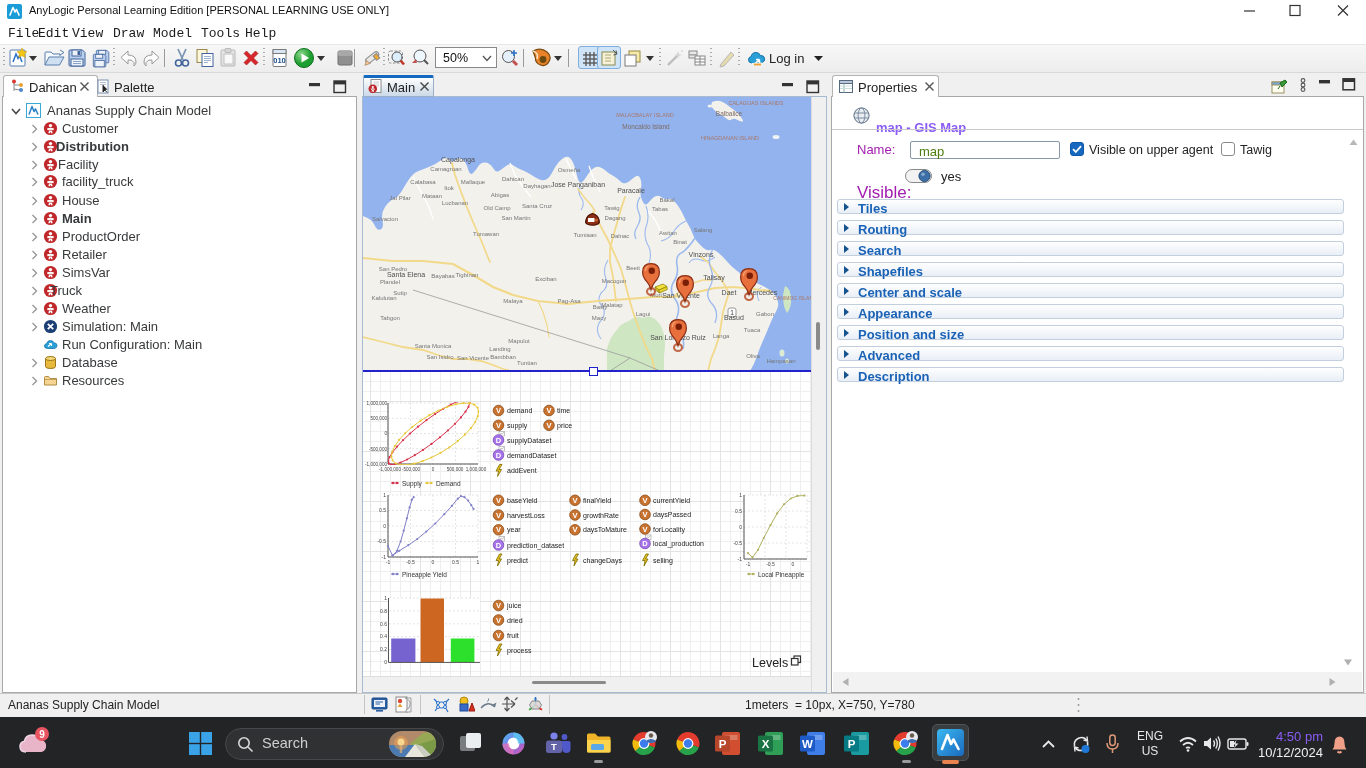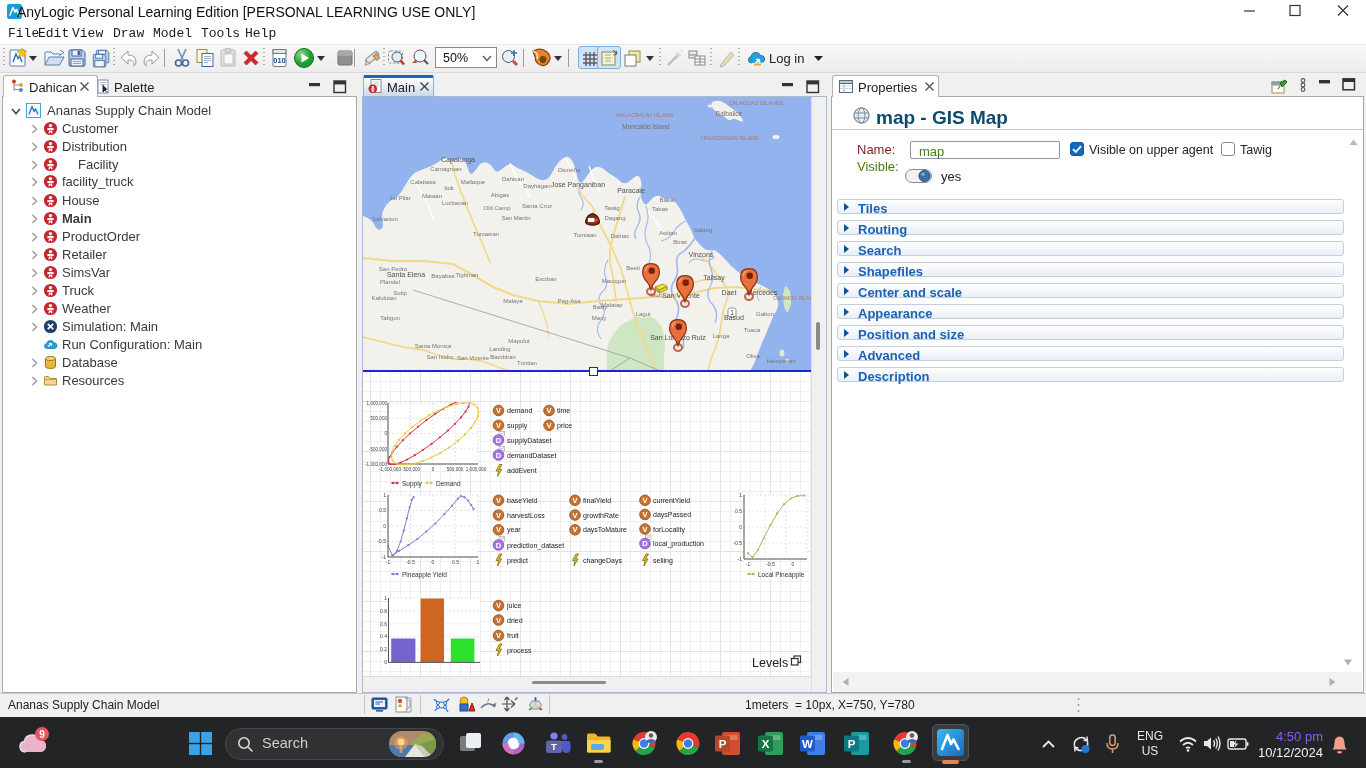--- a/index.html
+++ b/index.html
@@ -1,21 +1,21 @@
 <!DOCTYPE html>
 <html><head>
 <meta charset="utf-8">
 <style>
   * { margin:0; padding:0; box-sizing:border-box; }
   html,body { width:1366px; height:768px; overflow:hidden; font-family:"Liberation Sans",sans-serif; }
   body { position:relative; background:#f0f0f0; }
   .abs { position:absolute; }
   
   #titlebar { left:0; top:0; width:1366px; height:22px; background:#ffffff; }
-  #title-text { left:17px; top:4px; font-size:14px; color:#111; }
+  #title-text { left:29px; top:4px; font-size:11px; color:#111; }
   #menubar { left:0; top:22px; width:1366px; height:22px; background:#ffffff; font-size:13px; color:#1a1a1a; }
   #menubar span { position:absolute; top:4px;font-family:Liberation Mono, monospace; }
   #toolbar { left:0; top:44px; width:1366px; height:29px; background:linear-gradient(#f7f7f7,#ededed); border-bottom:1px solid #d9d9d9; border-top:1px solid #e8e8e8; }
   .tbi { position:absolute; top:47px; width:22px; height:22px; }
   .sep-solid { position:absolute; top:49px; width:1px; height:18px; background:#9a9a9a; }
   .sep-dot { position:absolute; top:48px; width:2px; height:19px; background-image:repeating-linear-gradient(#aaa 0 1.5px, transparent 1.5px 4px); }
   
   .tab-active { position:absolute; top:75px; height:22px; background:#ffffff; border:1px solid #b3b3b3; border-bottom:none; border-radius:3px 3px 0 0; }
   .panel-body { position:absolute; background:#ffffff; border:1px solid #a8a8a8; }
   .tabtxt { font-size:13px; color:#222; }
@@ -313,33 +313,33 @@
 <div class="trow" style="top:138px">
 <svg class="abs" style="left:31px;top:4px" width="7" height="10" viewBox="0 0 7 10">
           <path d="M1.5 1 L5.5 5 L1.5 9" stroke="#999" stroke-width="1.4" fill="none"></path>
         </svg>
 <svg class="tico" style="left:43px" viewBox="0 0 15 15">
           <circle cx="7.5" cy="7.5" r="6.6" fill="#bf272b"></circle>
           <circle cx="7.5" cy="4.6" r="1.7" fill="#fff"></circle>
           <path d="M4 7.6 Q7.5 5.9 11 7.6 L10.4 9.3 Q7.5 8.1 4.6 9.3 Z" fill="#fff"></path>
           <path d="M6 9.5 L5.4 12.3 L6.9 12.3 L7.5 10.6 L8.1 12.3 L9.6 12.3 L9 9.5 Z" fill="#fff"></path>
         </svg>
-<span class="lbl" style="left:62px;">Distribution</span>
+<span class="lbl" style="left:56px;font-weight:bold;">Distribution</span>
       </div>
 <div class="trow" style="top:156px">
 <svg class="abs" style="left:31px;top:4px" width="7" height="10" viewBox="0 0 7 10">
           <path d="M1.5 1 L5.5 5 L1.5 9" stroke="#999" stroke-width="1.4" fill="none"></path>
         </svg>
 <svg class="tico" style="left:43px" viewBox="0 0 15 15">
           <circle cx="7.5" cy="7.5" r="6.6" fill="#bf272b"></circle>
           <circle cx="7.5" cy="4.6" r="1.7" fill="#fff"></circle>
           <path d="M4 7.6 Q7.5 5.9 11 7.6 L10.4 9.3 Q7.5 8.1 4.6 9.3 Z" fill="#fff"></path>
           <path d="M6 9.5 L5.4 12.3 L6.9 12.3 L7.5 10.6 L8.1 12.3 L9.6 12.3 L9 9.5 Z" fill="#fff"></path>
         </svg>
-<span class="lbl" style="left:78px;">Facility</span>
+<span class="lbl" style="left:58px;">Facility</span>
       </div>
 <div class="trow" style="top:173px">
 <svg class="abs" style="left:31px;top:4px" width="7" height="10" viewBox="0 0 7 10">
           <path d="M1.5 1 L5.5 5 L1.5 9" stroke="#999" stroke-width="1.4" fill="none"></path>
         </svg>
 <svg class="tico" style="left:43px" viewBox="0 0 15 15">
           <circle cx="7.5" cy="7.5" r="6.6" fill="#bf272b"></circle>
           <circle cx="7.5" cy="4.6" r="1.7" fill="#fff"></circle>
           <path d="M4 7.6 Q7.5 5.9 11 7.6 L10.4 9.3 Q7.5 8.1 4.6 9.3 Z" fill="#fff"></path>
           <path d="M6 9.5 L5.4 12.3 L6.9 12.3 L7.5 10.6 L8.1 12.3 L9.6 12.3 L9 9.5 Z" fill="#fff"></path>
@@ -409,21 +409,21 @@
 <div class="trow" style="top:282px">
 <svg class="abs" style="left:31px;top:4px" width="7" height="10" viewBox="0 0 7 10">
           <path d="M1.5 1 L5.5 5 L1.5 9" stroke="#999" stroke-width="1.4" fill="none"></path>
         </svg>
 <svg class="tico" style="left:43px" viewBox="0 0 15 15">
           <circle cx="7.5" cy="7.5" r="6.6" fill="#bf272b"></circle>
           <circle cx="7.5" cy="4.6" r="1.7" fill="#fff"></circle>
           <path d="M4 7.6 Q7.5 5.9 11 7.6 L10.4 9.3 Q7.5 8.1 4.6 9.3 Z" fill="#fff"></path>
           <path d="M6 9.5 L5.4 12.3 L6.9 12.3 L7.5 10.6 L8.1 12.3 L9.6 12.3 L9 9.5 Z" fill="#fff"></path>
         </svg>
-<span class="lbl" style="left:62px;">Truck</span>
+<span class="lbl" style="left:50px;">Truck</span>
       </div>
 <div class="trow" style="top:300px">
 <svg class="abs" style="left:31px;top:4px" width="7" height="10" viewBox="0 0 7 10">
           <path d="M1.5 1 L5.5 5 L1.5 9" stroke="#999" stroke-width="1.4" fill="none"></path>
         </svg>
 <svg class="tico" style="left:43px" viewBox="0 0 15 15">
           <circle cx="7.5" cy="7.5" r="6.6" fill="#bf272b"></circle>
           <circle cx="7.5" cy="4.6" r="1.7" fill="#fff"></circle>
           <path d="M4 7.6 Q7.5 5.9 11 7.6 L10.4 9.3 Q7.5 8.1 4.6 9.3 Z" fill="#fff"></path>
           <path d="M6 9.5 L5.4 12.3 L6.9 12.3 L7.5 10.6 L8.1 12.3 L9.6 12.3 L9 9.5 Z" fill="#fff"></path>
@@ -1008,38 +1008,38 @@
       <rect x="25" y="0.8" width="11.5" height="11" fill="none" stroke="#333" stroke-width="1.5"></rect>
       <rect x="25" y="0.8" width="11.5" height="3.2" fill="#333"></rect>
     </svg>
 
 <svg class="abs" style="left:853px;top:107px" width="17" height="17" viewBox="0 0 17 17">
       <circle cx="8.5" cy="8.5" r="7.6" fill="#e8edf2" stroke="#55687e"></circle>
       <ellipse cx="8.5" cy="8.5" rx="3.4" ry="7.6" fill="none" stroke="#7a8ba0"></ellipse>
       <line x1="1" y1="6" x2="16" y2="6" stroke="#7a8ba0"></line>
       <line x1="1" y1="11" x2="16" y2="11" stroke="#7a8ba0"></line>
     </svg>
-<div class="abs" style="left:876px;top:107px;font-size:19px;font-weight:bold;color:#0c4a6e">map - GIS Map</div>
+<div class="abs" style="left:876px;top:120px;font-size:13px;font-weight:bold;color:#8b5cf6">map - GIS Map</div>
 <div class="abs" style="left:832px;top:129px;width:531px;height:1px;background:#c8c8c8"></div>
 
-<div class="abs" style="left:857px;top:142px;font-size:13px;color:#7f1d1d">Name:</div>
+<div class="abs" style="left:857px;top:142px;font-size:13px;color:#a21caf">Name:</div>
 <div class="abs" style="left:910px;top:141px;width:150px;height:18px;background:#fff;border:1px solid #8899aa;border-radius:2px">
       <span style="position:absolute;left:8px;top:2px;font-size:13px;color:#4d7c0f">map</span>
     </div>
 <svg class="abs" style="left:1070px;top:142px" width="14" height="14" viewBox="0 0 14 14">
       <rect x="0.5" y="0.5" width="13" height="13" rx="2.5" fill="#1567c0" stroke="#0f57a8"></rect>
       <path d="M3 7.2 L5.8 10 L11 4.2" stroke="#fff" stroke-width="1.8" fill="none"></path>
     </svg>
 <div class="abs" style="left:1089px;top:143px;font-size:12.5px;color:#222">Visible on upper agent</div>
 <svg class="abs" style="left:1221px;top:142px" width="14" height="14" viewBox="0 0 14 14">
       <rect x="0.5" y="0.5" width="13" height="13" rx="2.5" fill="#fff" stroke="#8a8a8a"></rect>
     </svg>
 <div class="abs" style="left:1240px;top:143px;font-size:12.5px;color:#222">Tawig</div>
 
-<div class="abs" style="left:857px;top:159px;font-size:13px;color:#4d7c0f">Visible:</div>
+<div class="abs" style="left:857px;top:183px;font-size:17px;color:#a21caf">Visible:</div>
 <svg class="abs" style="left:905px;top:169px" width="27" height="14" viewBox="0 0 27 14">
       <rect x="0.5" y="0.5" width="26" height="13" rx="6.5" fill="#f2f2f2" stroke="#8a8a8a"></rect>
       <circle cx="19.5" cy="7" r="5.6" fill="#3d6ea5"></circle>
       <circle cx="19.5" cy="7" r="5.6" fill="none" stroke="#28517e"></circle>
       <circle cx="18" cy="5.2" r="1.8" fill="#9ab8d8" opacity="0.8"></circle>
     </svg>
 <div class="abs" style="left:941px;top:169px;font-size:13px;color:#222">yes</div>
 <div id="sections">
 <div class="secbar" style="top:199px">
         <span class="arr"></span>

